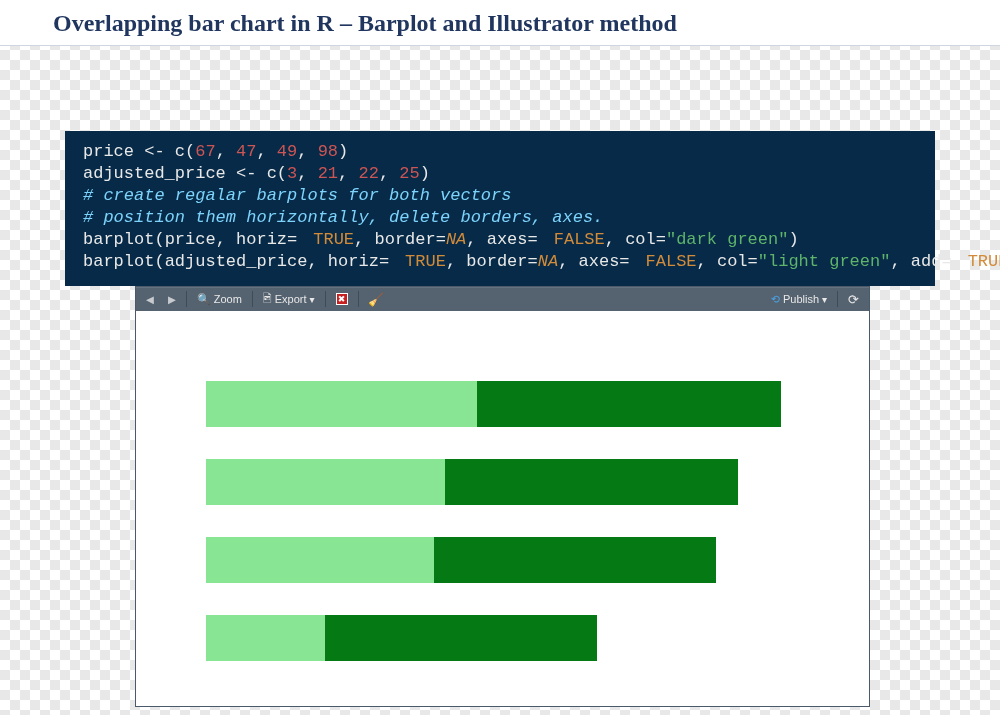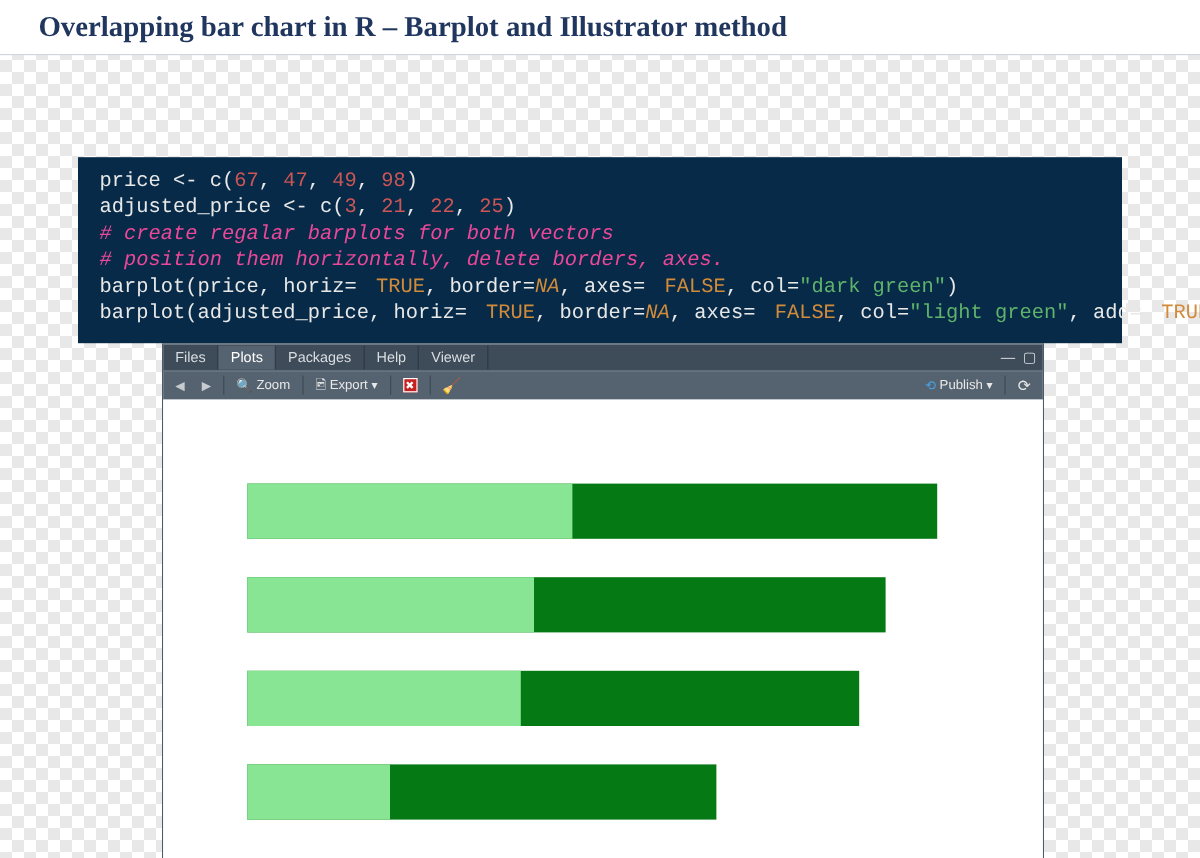--- a/index.html
+++ b/index.html
@@ -25,41 +25,41 @@
   .header-region {
     background: #fff;
     padding: 10px 0 8px 0;
     border-bottom: 1px solid #cfd6df;
   }
   .title {
     color: #20365f;
     font-weight: bold;
     font-size: 24px;
     font-family: Georgia, serif;
-    padding-left: 32px;
+    padding-left: 53px;
   }
   .gap1 { height: 85px; }
   .code-block {
     background: #062a47;
     color: #eaeaea;
     font-family: "Courier New", monospace;
     font-size: 17px;
     line-height: 1.3;
     padding: 10px 18px 12px 18px;
     white-space: pre;
     margin: 0 65px;
   }
   .c-var   { color: #e8e8e8; }
   .c-op    { color: #e8e8e8; }
   .c-num   { color: #cc5555; }
   .c-bool  { color: #d18b3a; margin-left: 16px; }
   .c-na    { color: #d18b3a; font-style: italic; }
   .c-str   { color: #5fb36b; }
   .c-kw    { color: #e8e8e8; }
-  .c-cmt   { color: #ec4899; font-style: italic; }
+  .c-cmt   { color: #7dd3fc; font-style: italic; }
   .rstudio-pane {
     margin: 0 130px 0 135px;
     background: #fff;
     border: 1px solid #4a5a6a;
   }
   .tabs {
     display: flex;
     background: #3e4b58;
     font-family: Arial, sans-serif;
     font-size: 12px;
@@ -147,30 +147,20 @@
 <div class="gap1"></div>
 
 <div class="code-block"><span class="c-var">price</span><span class="c-op"> &lt;- c(</span><span class="c-num">67</span><span class="c-op">, </span><span class="c-num">47</span><span class="c-op">, </span><span class="c-num">49</span><span class="c-op">, </span><span class="c-num">98</span><span class="c-op">)</span>
 <span class="c-var">adjusted_price</span><span class="c-op"> &lt;- c(</span><span class="c-num">3</span><span class="c-op">, </span><span class="c-num">21</span><span class="c-op">, </span><span class="c-num">22</span><span class="c-op">, </span><span class="c-num">25</span><span class="c-op">)</span>
 <span class="c-cmt"># create regalar barplots for both vectors</span>
 <span class="c-cmt"># position them horizontally, delete borders, axes.</span>
 <span class="c-kw">barplot</span><span class="c-op">(</span><span class="c-var">price</span><span class="c-op">, </span><span class="c-var">horiz</span><span class="c-op">=</span><span class="c-bool">TRUE</span><span class="c-op">, </span><span class="c-var">border</span><span class="c-op">=</span><span class="c-na">NA</span><span class="c-op">, </span><span class="c-var">axes</span><span class="c-op">=</span><span class="c-bool">FALSE</span><span class="c-op">, </span><span class="c-var">col</span><span class="c-op">=</span><span class="c-str">"dark green"</span><span class="c-op">)</span>
 <span class="c-kw">barplot</span><span class="c-op">(</span><span class="c-var">adjusted_price</span><span class="c-op">, </span><span class="c-var">horiz</span><span class="c-op">=</span><span class="c-bool">TRUE</span><span class="c-op">, </span><span class="c-var">border</span><span class="c-op">=</span><span class="c-na">NA</span><span class="c-op">, </span><span class="c-var">axes</span><span class="c-op">=</span><span class="c-bool">FALSE</span><span class="c-op">, </span><span class="c-var">col</span><span class="c-op">=</span><span class="c-str">"light green"</span><span class="c-op">, </span><span class="c-var">add</span><span class="c-op">=</span><span class="c-bool">TRUE</span><span class="c-op">)</span></div>
 
 <div class="rstudio-pane">
-  <div class="tabs">
-    <div class="tab">Files</div>
-    <div class="tab active">Plots</div>
-    <div class="tab">Packages</div>
-    <div class="tab">Help</div>
-    <div class="tab">Viewer</div>
-    <div class="tabs-spacer"></div>
-    <div class="min-icon">—</div>
-    <div class="min-icon">▢</div>
-  </div>
   <div class="toolbar">
     <div class="arrow-btn">◄</div>
     <div class="arrow-btn">►</div>
     <div class="sep"></div>
     <div class="tb-btn">
       <span class="zoom-icon">🔍</span>
       <span>Zoom</span>
     </div>
     <div class="sep"></div>
     <div class="tb-btn">

